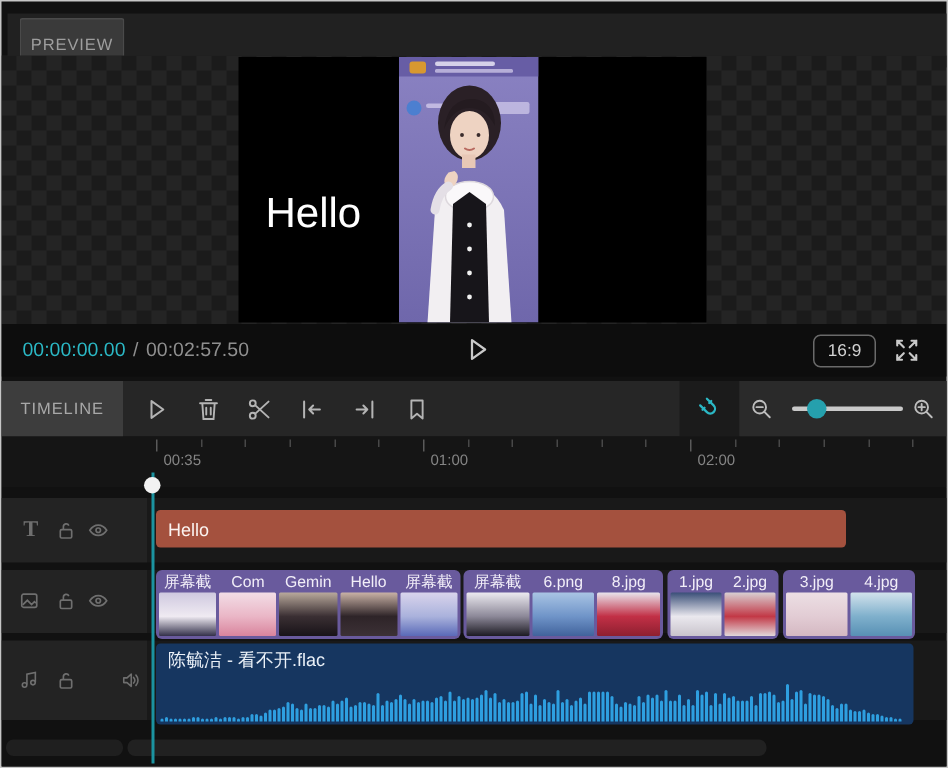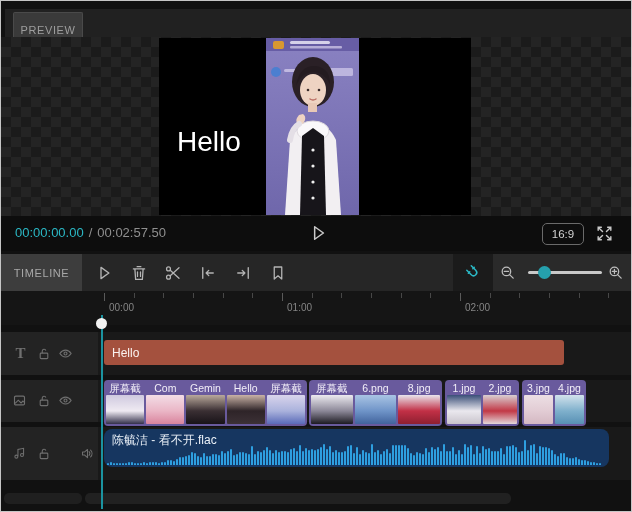--- a/index.html
+++ b/index.html
@@ -43,21 +43,21 @@
   .lane{position:absolute;left:97px;width:535px;background:#191919;}
   .hdr{position:absolute;left:0;width:97px;background:#232323;}
   .hicon{position:absolute;width:15px;height:15px;color:#6f6f6f;display:flex;align-items:center;justify-content:center;}
   .t-glyph{font-family:"Liberation Serif",serif;font-weight:bold;font-size:15px;color:#6f6f6f;}
   .clip-text{top:15px;height:25px;background:#a4513e;border-radius:3px;color:#fbf3f0;font-size:12px;
              display:flex;align-items:center;padding-left:8px;box-sizing:border-box;}
   .img-group{position:absolute;top:0;height:46px;background:#695a9d;border-radius:4px;display:flex;overflow:hidden;box-sizing:border-box;padding:1px;}
   .img-cell{flex:1;display:flex;flex-direction:column;min-width:0;}
   .img-cell .lbl{height:14px;line-height:14px;font-size:10.5px;color:#f2eef8;text-align:center;overflow:hidden;white-space:nowrap;}
   .img-cell .thumb{flex:1;margin:0 1px 1px 1px;border-radius:1px;}
-  .clip-audio{top:2px;height:38px;background:#163660;border-radius:8px;box-sizing:border-box;overflow:hidden;}
+  .clip-audio{top:2px;height:54px;background:#163660;border-radius:3px;box-sizing:border-box;overflow:hidden;}
   .clip-audio .lbl{position:absolute;left:8px;top:3px;font-size:12px;color:#eaf0f7;white-space:nowrap;}
   .wave{position:absolute;left:3px;right:3px;bottom:2px;height:30px;display:flex;align-items:flex-end;gap:1px;}
   .wbar{width:2px;background:#2e9fe0;border-radius:1px 1px 0 0;flex:none;}
   .playhead-line{left:100px;top:314px;width:2px;height:194px;background:#1b93a0;z-index:40;}
   .playhead-head{left:95px;top:317px;width:11px;height:11px;border-radius:50%;background:#f2f2f2;z-index:41;}
   .scrollbar{top:493px;height:11px;background:#212121;border-radius:5px;}
 </style>
 </head>
 <body>
 
@@ -180,21 +180,21 @@
         <svg viewBox="0 0 24 24" width="17" height="17" fill="none" stroke="currentColor" stroke-width="1.8" stroke-linecap="round">
             <circle cx="10.5" cy="10.5" r="6"></circle>
             <path d="M15 15l5 5 M7.5 10.5h6 M10.5 7.5v6"></path>
           </svg>
       </button>
     </div>
   </div>
 
   <div class="abs ruler" id="ruler">
       <div class="tick major" style="left: 103px;"></div>
-      <div class="tick-label" style="left: 108px;">00:00</div>
+      <div class="tick-label" style="left: 108px;">00:35</div>
       <div class="tick minor" style="left: 132.67px;"></div>
       <div class="tick minor" style="left: 162.34px;"></div>
       <div class="tick minor" style="left: 192.01px;"></div>
       <div class="tick minor" style="left: 221.68px;"></div>
       <div class="tick minor" style="left: 251.35px;"></div>
       <div class="tick major" style="left: 281.02px;"></div>
       <div class="tick-label" style="left: 286.02px;">01:00</div>
       <div class="tick minor" style="left: 310.69px;"></div>
       <div class="tick minor" style="left: 340.36px;"></div>
       <div class="tick minor" style="left: 370.03px;"></div>
@@ -314,21 +314,21 @@
         <div class="img-group" style="left: 444px; width: 74px;">
           <div class="img-cell">
             <div class="lbl">1.jpg</div>
             <div class="thumb" style="background: linear-gradient(rgb(58, 79, 120) 0%, rgb(234, 232, 238) 55%, rgb(201, 196, 204) 100%);"></div>
           </div>
           <div class="img-cell">
             <div class="lbl">2.jpg</div>
             <div class="thumb" style="background: linear-gradient(rgb(216, 207, 210) 0%, rgb(194, 56, 70) 55%, rgb(226, 216, 218) 100%);"></div>
           </div>
         </div>
-        <div class="img-group" style="left: 521px; width: 64px;">
+        <div class="img-group" style="left: 521px; width: 88px;">
           <div class="img-cell">
             <div class="lbl">3.jpg</div>
             <div class="thumb" style="background: linear-gradient(rgb(236, 223, 228) 0%, rgb(226, 204, 212) 55%, rgb(212, 184, 194) 100%);"></div>
           </div>
           <div class="img-cell">
             <div class="lbl">4.jpg</div>
             <div class="thumb" style="background: linear-gradient(rgb(210, 226, 236) 0%, rgb(127, 176, 204) 55%, rgb(88, 144, 180) 100%);"></div>
           </div>
         </div>
       </div>

